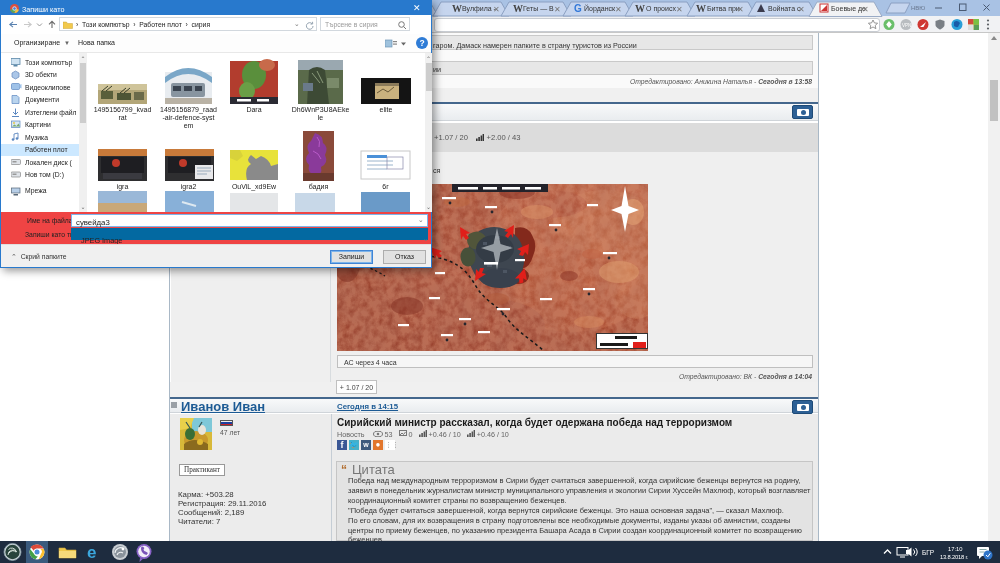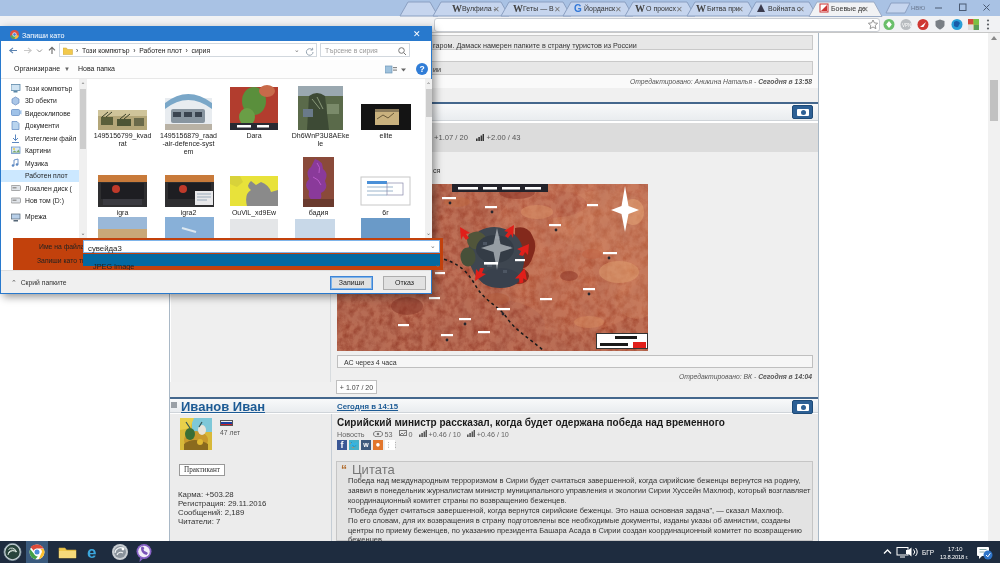--- a/index.html
+++ b/index.html
@@ -303,21 +303,21 @@
   </div>
   <div class="abs" style="left:220px;top:396px;width:60px;height:8px;font-size:6.8px;color:#555;line-height:8px;">47 лет</div>
 
   <div class="abs" style="left:179px;top:431px;width:46px;height:12px;background:#fff;border:1px solid #999;font-size:7.2px;color:#333;text-align:center;line-height:11px;font-family:Liberation Serif, serif;">Практикант</div>
 
   <div class="abs" style="left:178px;top:457px;width:150px;font-size:7.8px;color:#333;line-height:9px;">
     Карма: +503.28<br>Регистрация: 29.11.2016<br>Сообщений: 2,189<br>Читатели: 7
   </div>
 
   <div class="abs" style="left:332px;top:381px;width:486px;height:127px;background:#ebebeb;"></div>
-  <div class="abs" style="left:337px;top:384px;width:478px;height:11px;font-size:10px;font-weight:bold;color:#1a1a1a;line-height:11px;white-space:nowrap;">Сирийский министр рассказал, когда будет одержана победа над временного</div>
+  <div class="abs" style="left:337px;top:384px;width:478px;height:11px;font-size:10px;font-weight:bold;color:#1a1a1a;line-height:11px;white-space:nowrap;">Сирийский министр рассказал, когда будет одержана победа над терроризмом</div>
   <div class="abs" style="left:337px;top:397px;width:478px;height:9px;font-size:7.2px;color:#666;line-height:9px;">Новость&nbsp;&nbsp;&nbsp;&nbsp;<svg width="10" height="6">
         <ellipse cx="5" cy="3" rx="4.5" ry="2.8" fill="none" stroke="#777"></ellipse>
         <circle cx="5" cy="3" r="1.3" fill="#777"></circle>
       </svg> 53&nbsp;&nbsp;&nbsp;<svg width="8" height="7">
         <rect x="0.5" y="0.5" width="7" height="5" fill="none" stroke="#777"></rect>
         <path d="M1,5 l2,-2 1.5,1.5 2,-2.5" stroke="#777" fill="none"></path>
       </svg> 0&nbsp;&nbsp;&nbsp;<svg width="8" height="7">
         <rect x="0" y="4.5" width="1.6" height="2.5" fill="#555"></rect>
         <rect x="2.3" y="3" width="1.6" height="4" fill="#555"></rect>
         <rect x="4.6" y="1.5" width="1.6" height="5.5" fill="#555"></rect>
@@ -338,21 +338,21 @@
   <div class="abs" style="left:336px;top:428px;width:477px;height:80px;background:#e3e3e3;border:1px solid #c5c5c5;"></div>
   <div class="abs" style="left:341px;top:432px;width:14px;height:10px;font-size:12px;font-weight:bold;color:#b06a2a;line-height:10px;">“</div>
   <div class="abs" style="left:352px;top:433px;width:60px;height:8px;font-size:13px;color:#777;line-height:8px;">Цитата</div>
   <div class="abs" style="left:348px;top:443px;width:465px;font-size:7.5px;color:#333;line-height:9.9px;white-space:nowrap;">Победа над международным терроризмом в Сирии будет считаться завершенной, когда сирийские беженцы вернутся на родину,<br>заявил в понедельник журналистам министр муниципального управления и экологии Сирии Хуссейн Махлюф, который возглавляет<br>координационный комитет страны по возвращению беженцев.<br>"Победа будет считаться завершенной, когда вернутся сирийские беженцы. Это наша основная задача", — сказал Махлюф.<br>По его словам, для их возвращения в страну подготовлены все необходимые документы, изданы указы об амнистии, созданы<br>центры по приему беженцев, по указанию президента Башара Асада в Сирии создан координационный комитет по возвращению<br>беженцев.<br>Он выразил надежду, что под их прием готовы пункты временного размещения и что беженцы смогут вернуться в свои дома.</div>
 
   <div class="abs" style="left:988px;top:0;width:12px;height:508px;background:#f1f1f1;"></div>
   <div class="abs" style="left:990px;top:47px;width:8px;height:41px;background:#c1c1c1;"></div>
   <div class="abs" style="left:991px;top:3px;width:0;height:0;border-left:3px solid transparent;border-right:3px solid transparent;border-bottom:4px solid #888;"></div>
 </div>
 
-<div class="abs" id="dialog" style="left:0;top:0;width:432px;height:268px;background:#fff;border:1px solid #2879cd;box-shadow:3px 3px 8px rgba(0,0,0,.4);font-size:6.8px;color:#222;margin-top:26px;">
+<div class="abs" id="dialog" style="left:0;top:0;width:432px;height:268px;background:#fff;border:1px solid #2879cd;box-shadow:3px 3px 8px rgba(0,0,0,.4);font-size:6.8px;color:#222;">
 
   <div class="abs" style="left:0;top:0;width:430px;height:14px;background:#2879cd;">
     <svg class="abs" style="left:9px;top:3px;" width="9" height="9" viewBox="0 0 9 9">
       <circle cx="4.5" cy="4.5" r="4.5" fill="#dd4f3e"></circle>
       <path d="M0.3,6 A4.5,4.5 0 0 0 4.5,9 L6.5,5.5 L2,5 Z" fill="#57a85c"></path>
       <path d="M4.5,9 A4.5,4.5 0 0 0 8.8,5.8 L6.8,5 L5.5,6.5 Z" fill="#f0c441"></path>
       <circle cx="4.5" cy="4.5" r="1.8" fill="#4a84d8" stroke="#fff" stroke-width="0.7"></circle>
     </svg>
     <div class="abs" style="left:21px;top:3.5px;color:#fff;font-size:7.2px;">Запиши като</div>
     <div class="abs" style="left:412px;top:2px;color:#fff;font-size:9px;">✕</div>
@@ -549,21 +549,21 @@
       <rect x="274" y="139" width="49" height="20" fill="#6a9ac8"></rect>
     </svg>
   </div>
 
   <div class="abs" style="left:424px;top:52px;width:7px;height:159px;background:#f0f0f0;">
     <div class="abs" style="left:1px;top:2px;font-size:6px;color:#666;">⌃</div>
     <div class="abs" style="left:0.5px;top:10px;width:6px;height:28px;background:#cdcdcd;"></div>
     <div class="abs" style="left:1px;top:150px;font-size:6px;color:#666;">⌄</div>
   </div>
 
-  <div class="abs" style="left:12px;top:211px;width:430px;height:32px;background:#c2410c;">
+  <div class="abs" style="left:0;top:211px;width:430px;height:32px;background:#ef4444;">
     <div class="abs" style="left:26px;top:5px;">Име на файла:</div>
     <div class="abs" style="left:70px;top:2px;width:357px;height:13px;border:1px solid #7eb4ea;background:#fff;">
       <div class="abs" style="left:4px;top:2.5px;font-size:7.8px;">сувейда3</div>
       <div class="abs" style="left:346px;top:1px;color:#777;">⌄</div>
     </div>
     <div class="abs" style="left:24px;top:19px;">Запиши като тип:</div>
     <div class="abs" style="left:70px;top:16px;width:357px;height:12px;border:6px solid #0369a1;background:#fff;">
       <div class="abs" style="left:4px;top:2px;font-size:7.3px;">JPEG Image</div>
       <div class="abs" style="left:346px;top:0.5px;color:#777;">⌄</div>
     </div>

